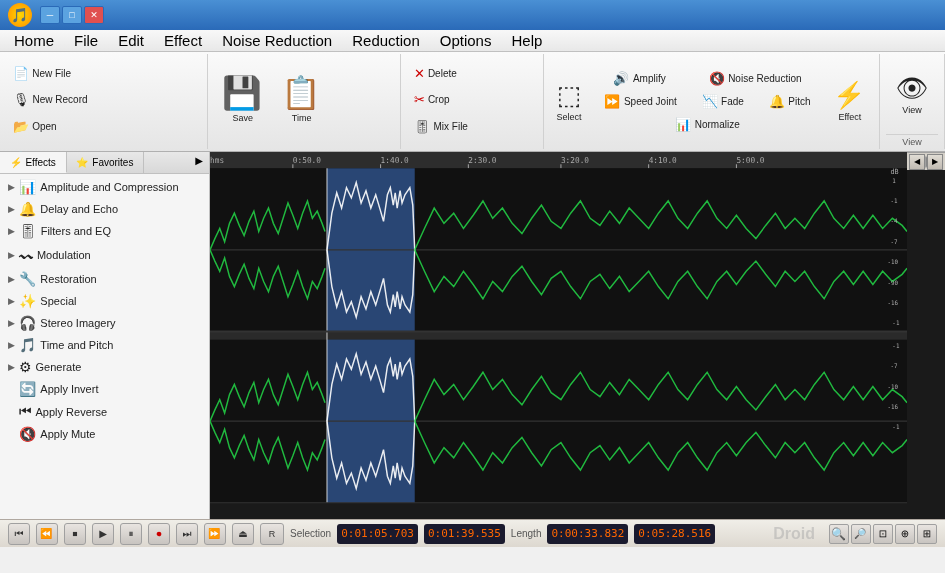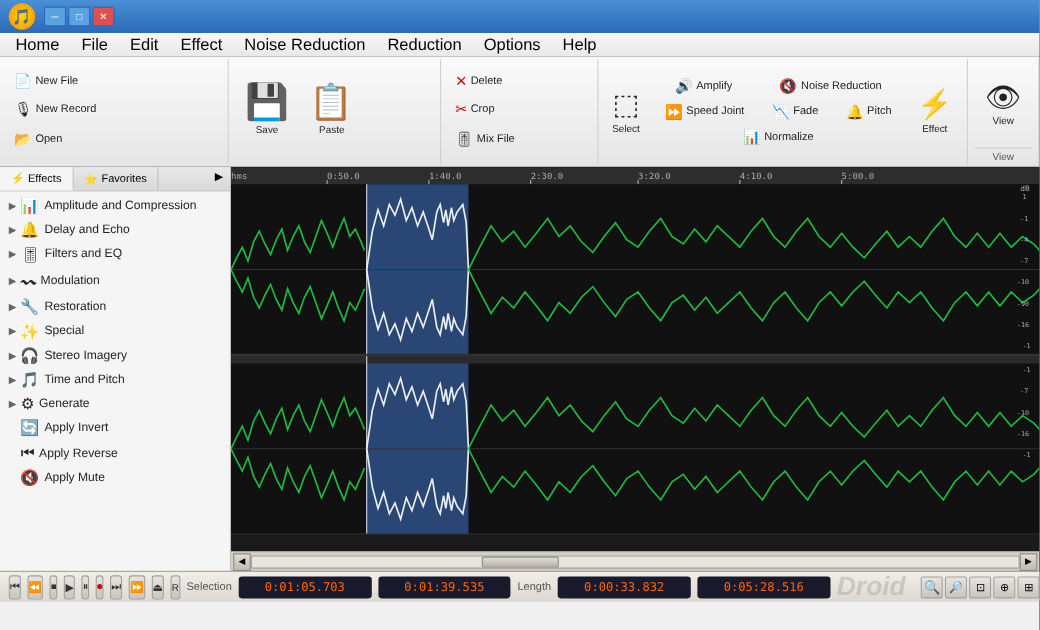--- a/index.html
+++ b/index.html
@@ -230,36 +230,35 @@
       background: linear-gradient(to bottom, #e8e4e0, #c8c4c0);
       border: 1px solid #a0a0a0;
       border-radius: 3px;
       cursor: pointer;
       display: flex; align-items: center; justify-content: center;
       font-size: 10px; color: #333;
     }
     .status-field {
       background: #1a1a2e;
       color: #ff6600;
-      padding: 2px 24px;
+      padding: 2px 4px;
       border-radius: 3px;
       font-size: 11px;
       font-family: monospace;
       height: 20px;
       display: flex; align-items: center;
     }
     .status-label {
       font-size: 10px; color: #555; text-align: center;
     }
     .logo-brand {
       margin-left: auto;
-      font-size: 24px;
+      font-size: 16px;
       font-weight: bold;
       color: #aaa;
-      font-style: italic;
       opacity: 0.5;
     }
     .zoom-btn {
       width: 20px; height: 20px;
       background: linear-gradient(to bottom, #e8e4e0, #c8c4c0);
       border: 1px solid #a0a0a0;
       border-radius: 2px;
       cursor: pointer;
       display: flex; align-items: center; justify-content: center;
       font-size: 12px;
@@ -330,21 +329,21 @@
   </div>
 
   <div class="toolbar-group">
     <div class="toolbar-buttons" style="align-items:center;">
       <div class="tb-btn-large">
         <span class="icon-lg">💾</span>
         <span>Save</span>
       </div>
       <div class="tb-btn-large">
         <span class="icon-lg">📋</span>
-        <span>Paste</span>
+        <span>Time</span>
       </div>
       <div class="small-btn-group">
         <div class="tb-btn-small">
           <span class="icon-sm">✂</span>
           <span>Cut</span>
         </div>
         <div class="tb-btn-small">
           <span class="icon-sm">📑</span>
           <span>Copy</span>
         </div>
@@ -511,21 +510,21 @@
         <span>Apply Reverse</span>
       </div>
       <div class="sidebar-item">
         <span class="expand-arrow" style="visibility:hidden;">▶</span>
         <span class="item-icon">🔇</span>
         <span>Apply Mute</span>
       </div>
     </div>
   </div>
 
-  <div id="waveform-container" style="position:relative; display:flex; flex-direction:column;">
+  <div id="waveform-container" style="position:relative; display:flex; flex-direction:row;">
     <svg id="waveform-svg" viewBox="0 0 715 360" preserveAspectRatio="none" style="flex:1; display:block;">
 
       <rect x="0" y="0" width="715" height="360" fill="#1a1a1a"></rect>
 
       <rect x="0" y="0" width="715" height="16" fill="#2d2d2d"></rect>
       <text x="0" y="11" fill="#aaa" font-size="8" font-family="monospace">hms</text>
       <text x="85" y="11" fill="#aaa" font-size="8" font-family="monospace">0:50.0</text>
       <text x="175" y="11" fill="#aaa" font-size="8" font-family="monospace">1:40.0</text>
       <text x="265" y="11" fill="#aaa" font-size="8" font-family="monospace">2:30.0</text>
       <text x="360" y="11" fill="#aaa" font-size="8" font-family="monospace">3:20.0</text>

